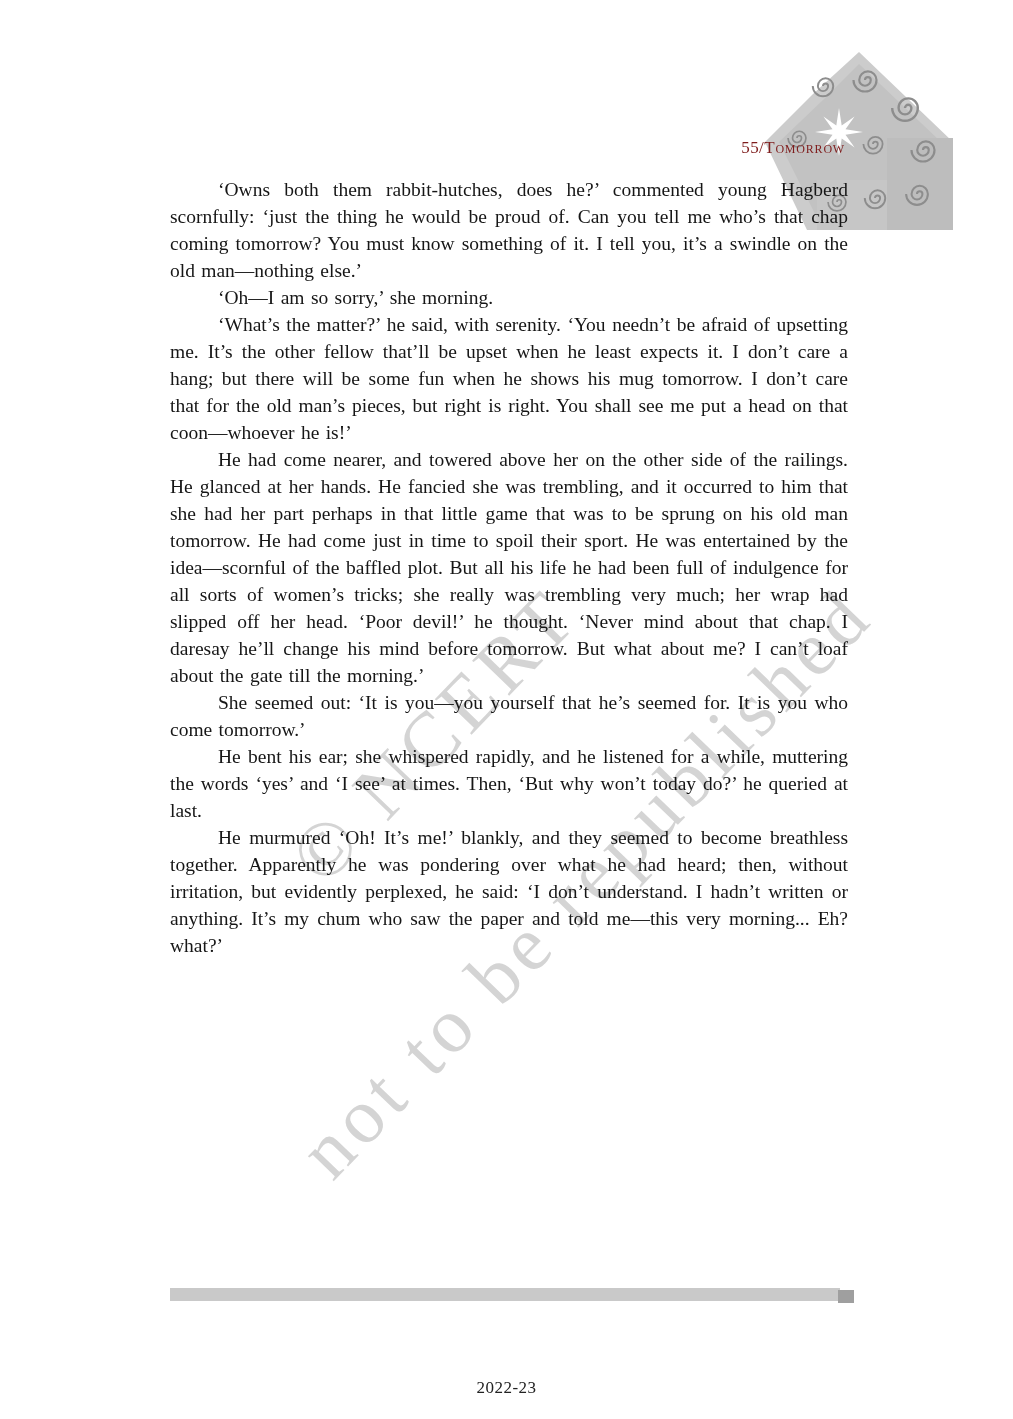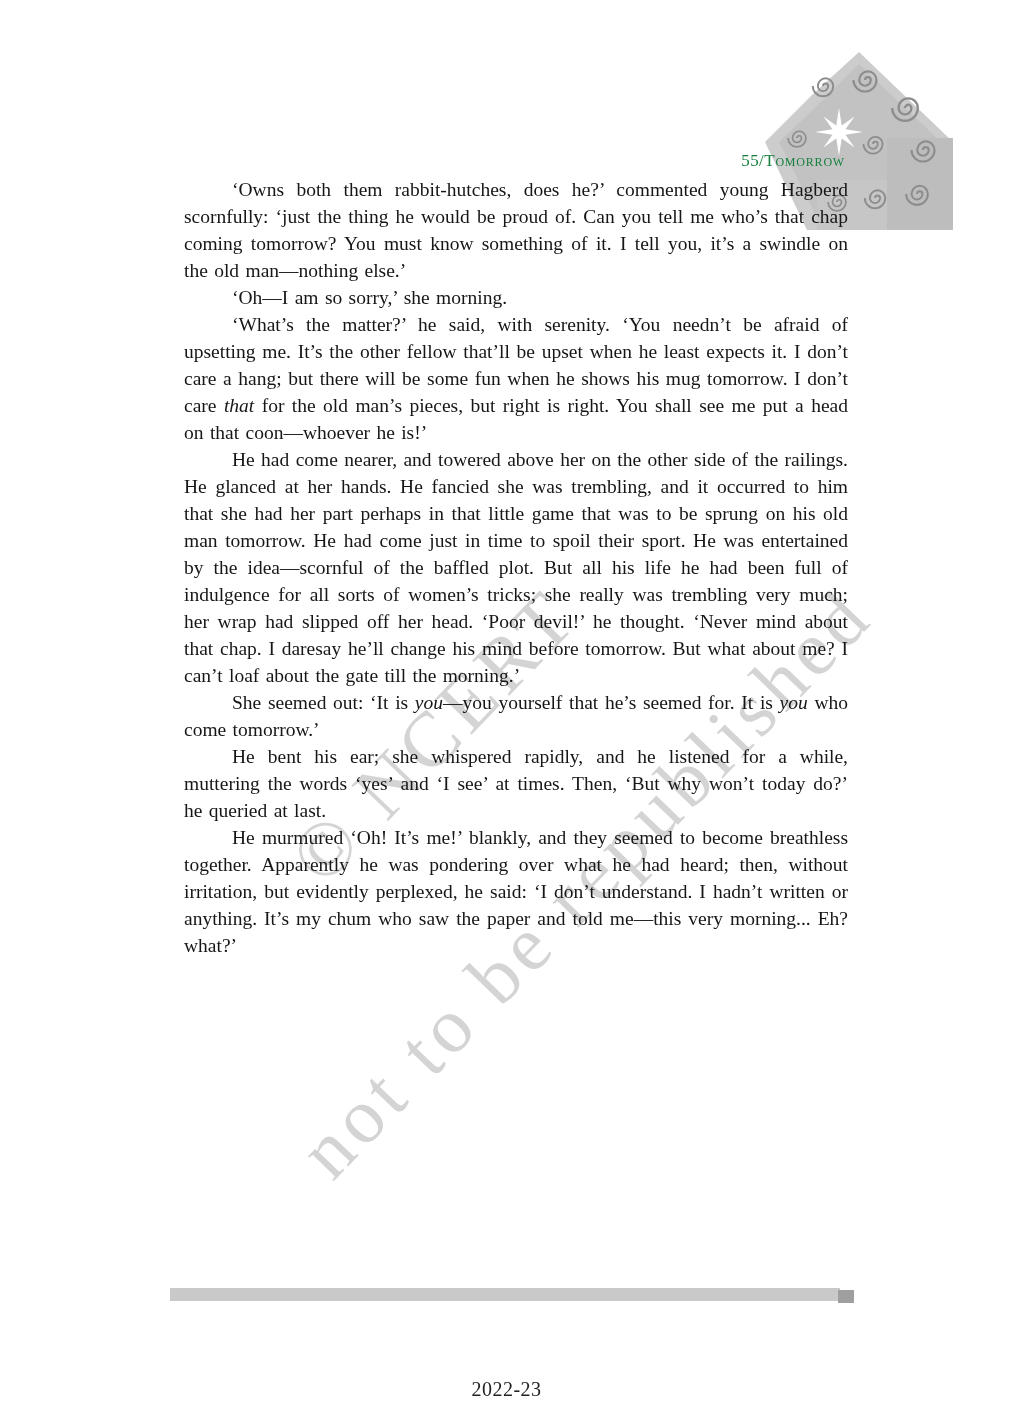--- a/index.html
+++ b/index.html
@@ -45,25 +45,25 @@
     top: 52px;
     right: 60px;
     width: 188px;
     height: 178px;
     z-index: 1;
   }
 
   
   .running-head {
     position: absolute;
-    top: 151px;
+    top: 138px;
     right: 168px;
     z-index: 2;
     font-size: 17px;
-    color: #15803d;
+    color: #7f1d1d;
     letter-spacing: 0.4px;
   }
   .running-head .chapter {
     font-variant: small-caps;
     letter-spacing: 0.8px;
   }
 
   
   .text-block {
     position: absolute;
@@ -72,23 +72,22 @@
     width: 678px;
     z-index: 2;
     font-size: 19.5px;
     line-height: 27px;
     text-align: justify;
     color: #161616;
   }
   .text-block p {
     text-indent: 48px;
     word-spacing: 1.5px;
-    margin-left: 14px;
   }
-  .text-block .seg-italic { font-style: italic; }
+  .text-block .seg-italic { }
 
   
   .bottom-bar {
     position: absolute;
     left: 170px;
     top: 1288px;
     width: 670px;
     height: 13px;
     background: #c9c9c9;
     z-index: 2;
@@ -103,21 +102,21 @@
     z-index: 2;
   }
 
   
   .footer {
     position: absolute;
     left: 0;
     top: 1378px;
     width: 100%;
     text-align: center;
-    font-size: 20px;
+    font-size: 17px;
     letter-spacing: 0.5px;
     color: #222222;
     z-index: 2;
   }
 </style>
 </head>
 <body>
 
 <div class="page">
 

